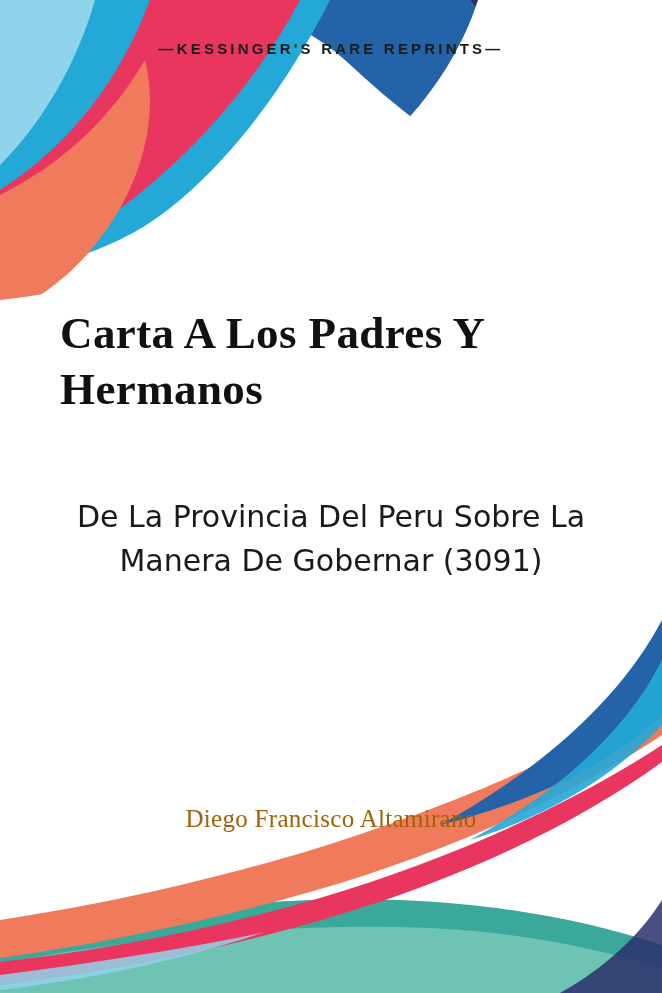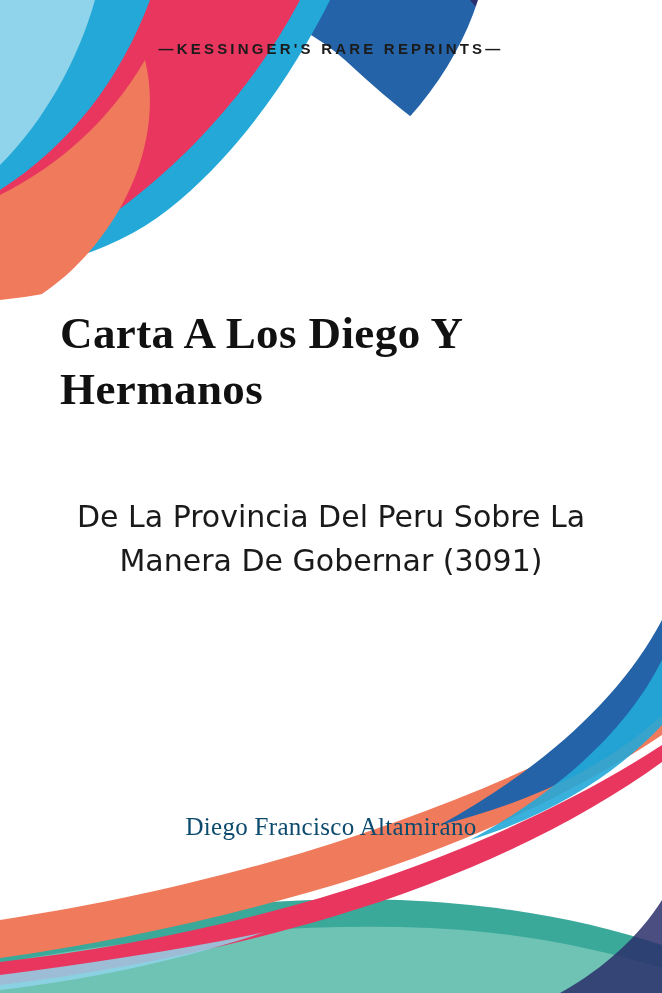--- a/index.html
+++ b/index.html
@@ -77,22 +77,22 @@
     position: absolute;
     left: 60px;
     width: 542px;
     top: 805px;
     text-align: center;
     z-index: 10;
   }
   .author {
     font-family: "Liberation Serif", serif;
     font-size: 25px;
-    color: #0c4a6e;
-    margin: 8px;
+    color: #a16207;
+    margin: 0;
     letter-spacing: 0.3px;
   }
 </style>
 </head>
 <body>
 
 <div class="cover">
 
   <svg class="art-layer" viewBox="0 0 662 993" preserveAspectRatio="none" xmlns="http://www.w3.org/2000/svg">
 
@@ -144,21 +144,21 @@
     <path d="M560,993 L662,993 L662,900 C640,935 605,968 560,993 Z" fill="#2b2f6b" opacity="0.85"></path>
 
     <path d="M0,975 C90,963 180,950 265,932 C175,962 85,980 0,990 Z" fill="#8fd4ea" opacity="0.85"></path>
   </svg>
 
   <div class="imprint">
     <span class="imprint-text">—KESSINGER'S RARE REPRINTS—</span>
   </div>
 
   <div class="title-block">
-    <h1 class="main-title">Carta A Los Diego Y Hermanos</h1>
+    <h1 class="main-title">Carta A Los Padres Y Hermanos</h1>
   </div>
 
   <div class="subtitle-block">
     <p class="subtitle">De La Provincia Del Peru Sobre La Manera De Gobernar (3091)</p>
   </div>
 
   <div class="author-block">
     <p class="author">Diego Francisco Altamirano</p>
   </div>
 

